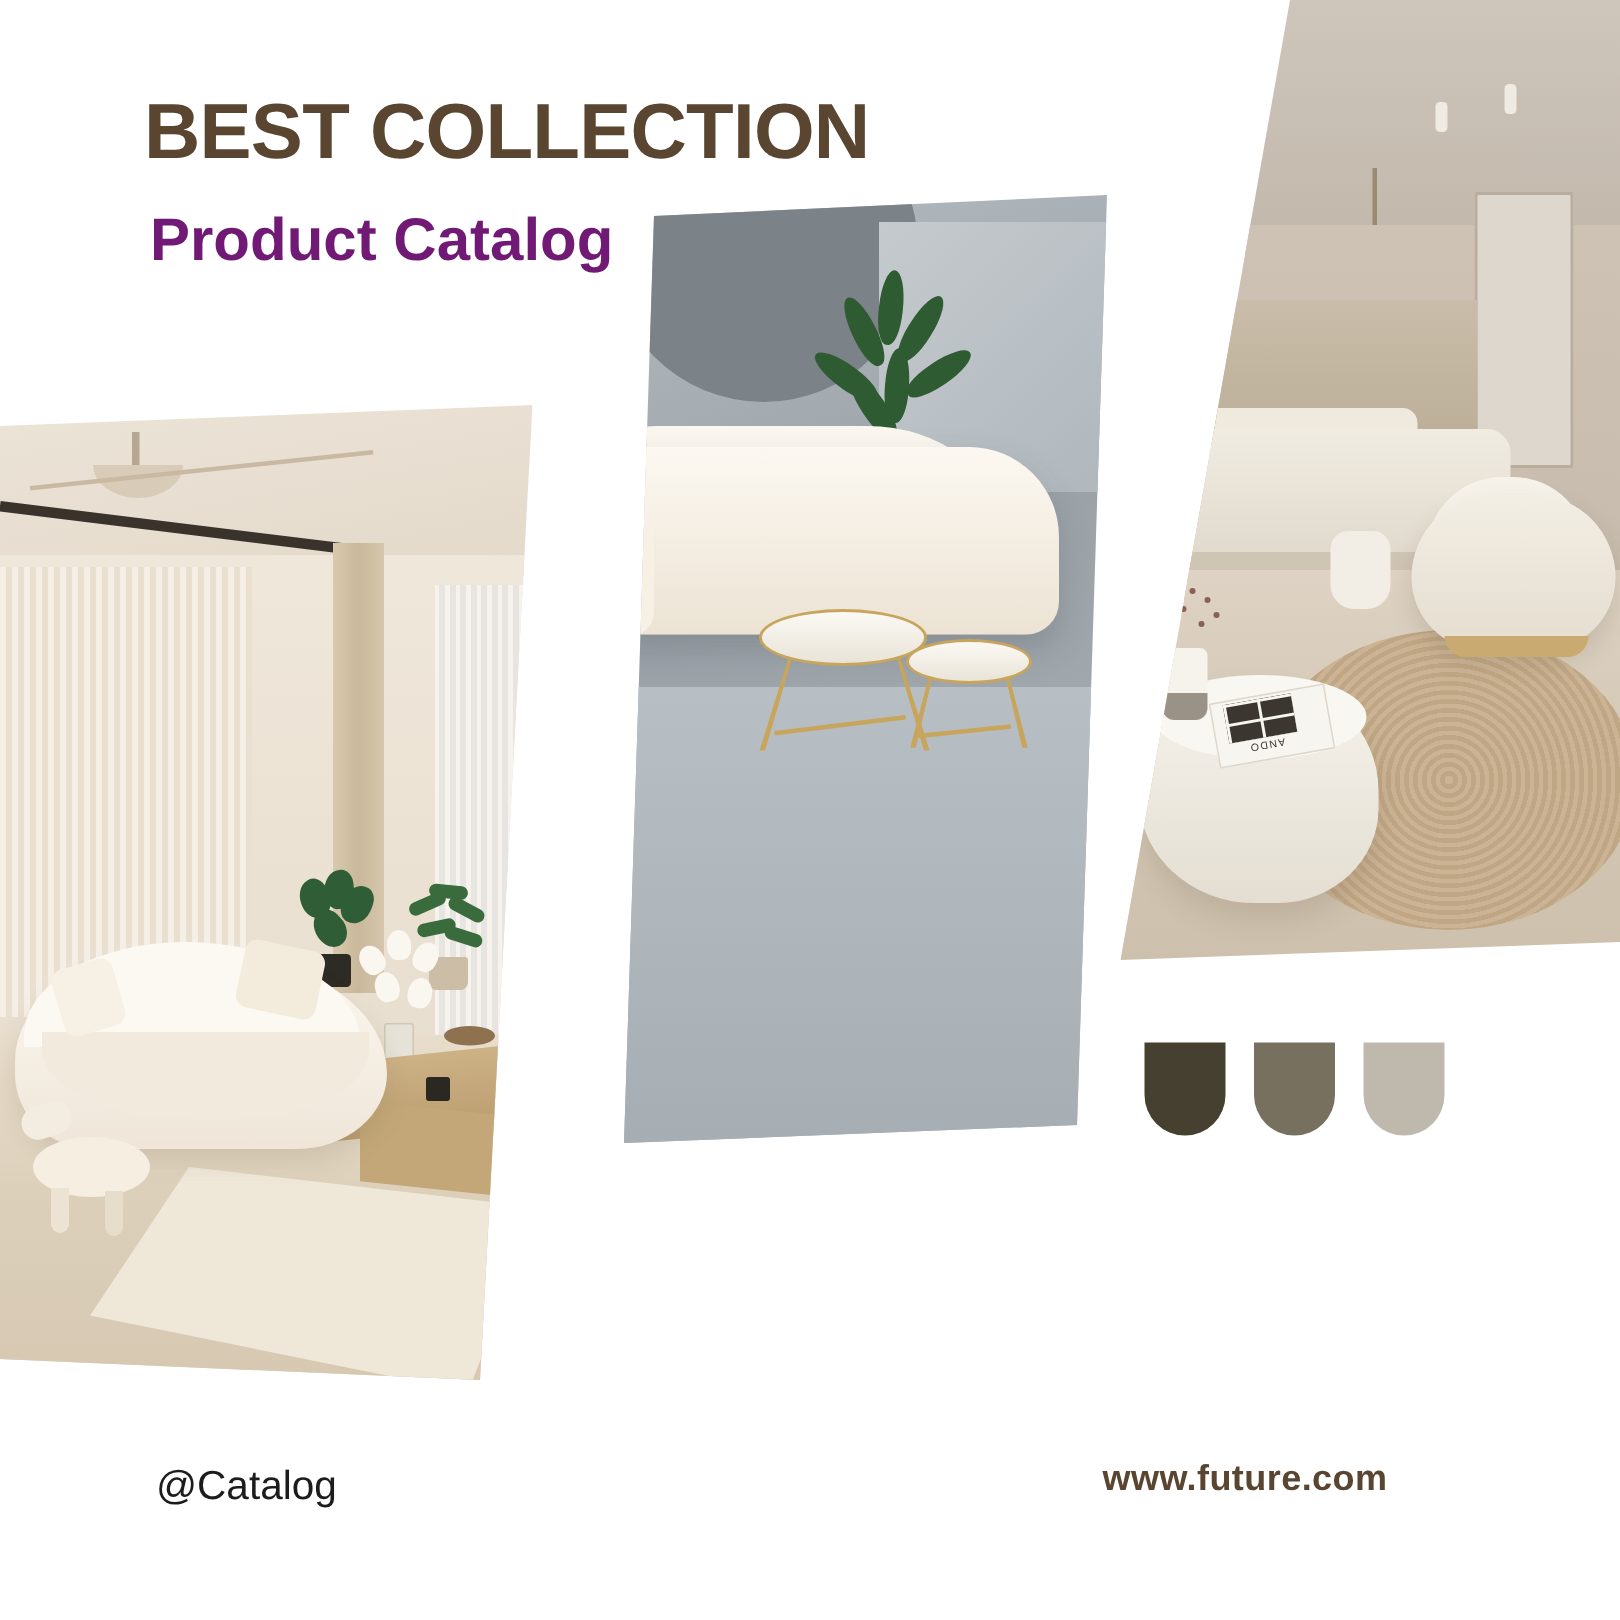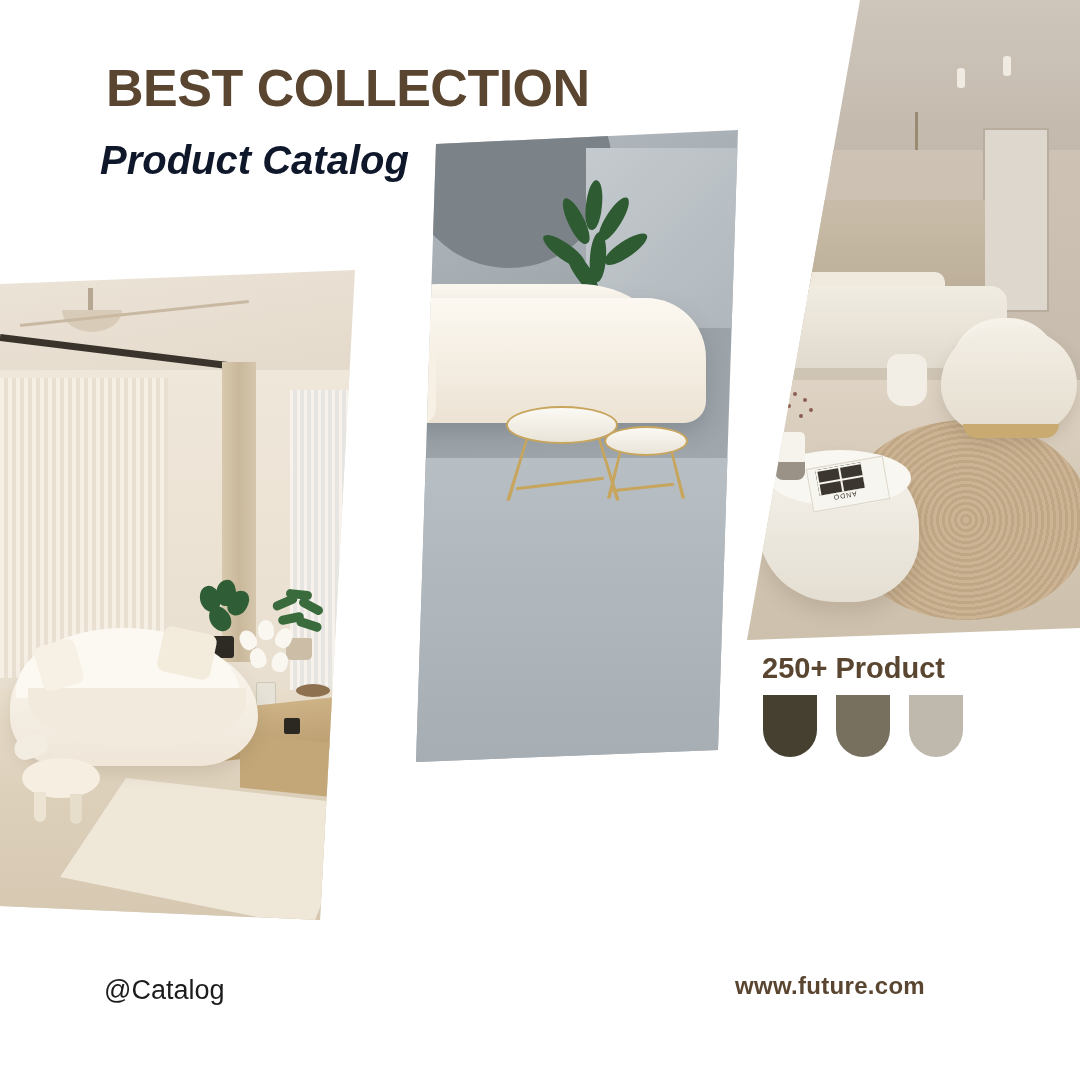--- a/index.html
+++ b/index.html
@@ -11,26 +11,25 @@
     position:relative;
   }
   .canvas{position:absolute;inset:0;background:#fff;}
 
   
   .title{
     position:absolute;left:96px;top:62px;
     font-size:52px;font-weight:bold;letter-spacing:-0.5px;
     color:#5A4630;line-height:1;white-space:nowrap;
     font-family:"Liberation Sans", sans-serif;
-    margin-left:10px;
   }
   .subtitle{
     position:absolute;left:100px;top:138px;
-    font-size:40px;font-weight:bold;font-style:italic;
-    color:#0f172a;line-height:1.1;white-space:nowrap;
+    font-size:40px;font-weight:bold;
+    color:#701a75;line-height:1.1;white-space:nowrap;
     font-family:"Liberation Sans", sans-serif;
   }
 
   
   .panel{position:absolute;overflow:hidden;}
 
   .panel-left{
     left:0;top:270px;width:372px;height:650px;
     -webkit-clip-path:polygon(0 14px, 355px 0, 320px 650px, 0 636px);
     clip-path:polygon(0 14px, 355px 0, 320px 650px, 0 636px);
@@ -333,21 +332,20 @@
       </div>
       <div class="r-coffee"></div>
       <div class="r-coffee-top"></div>
       <div class="r-vase"></div>
       <div class="r-book"></div>
       <div class="r-book-grid"></div>
       <div class="r-book-label">ANDO</div>
     </div>
   </div>
 
-  <div class="prod-label">250+ Product</div>
   <div class="swatches">
     <div class="swatch" style="background:#45402F"></div>
     <div class="swatch" style="background:#77705F"></div>
     <div class="swatch" style="background:#BFB8AC"></div>
   </div>
 
 
   <div class="handle">@Catalog</div>
   <div class="website">www.future.com</div>
 

